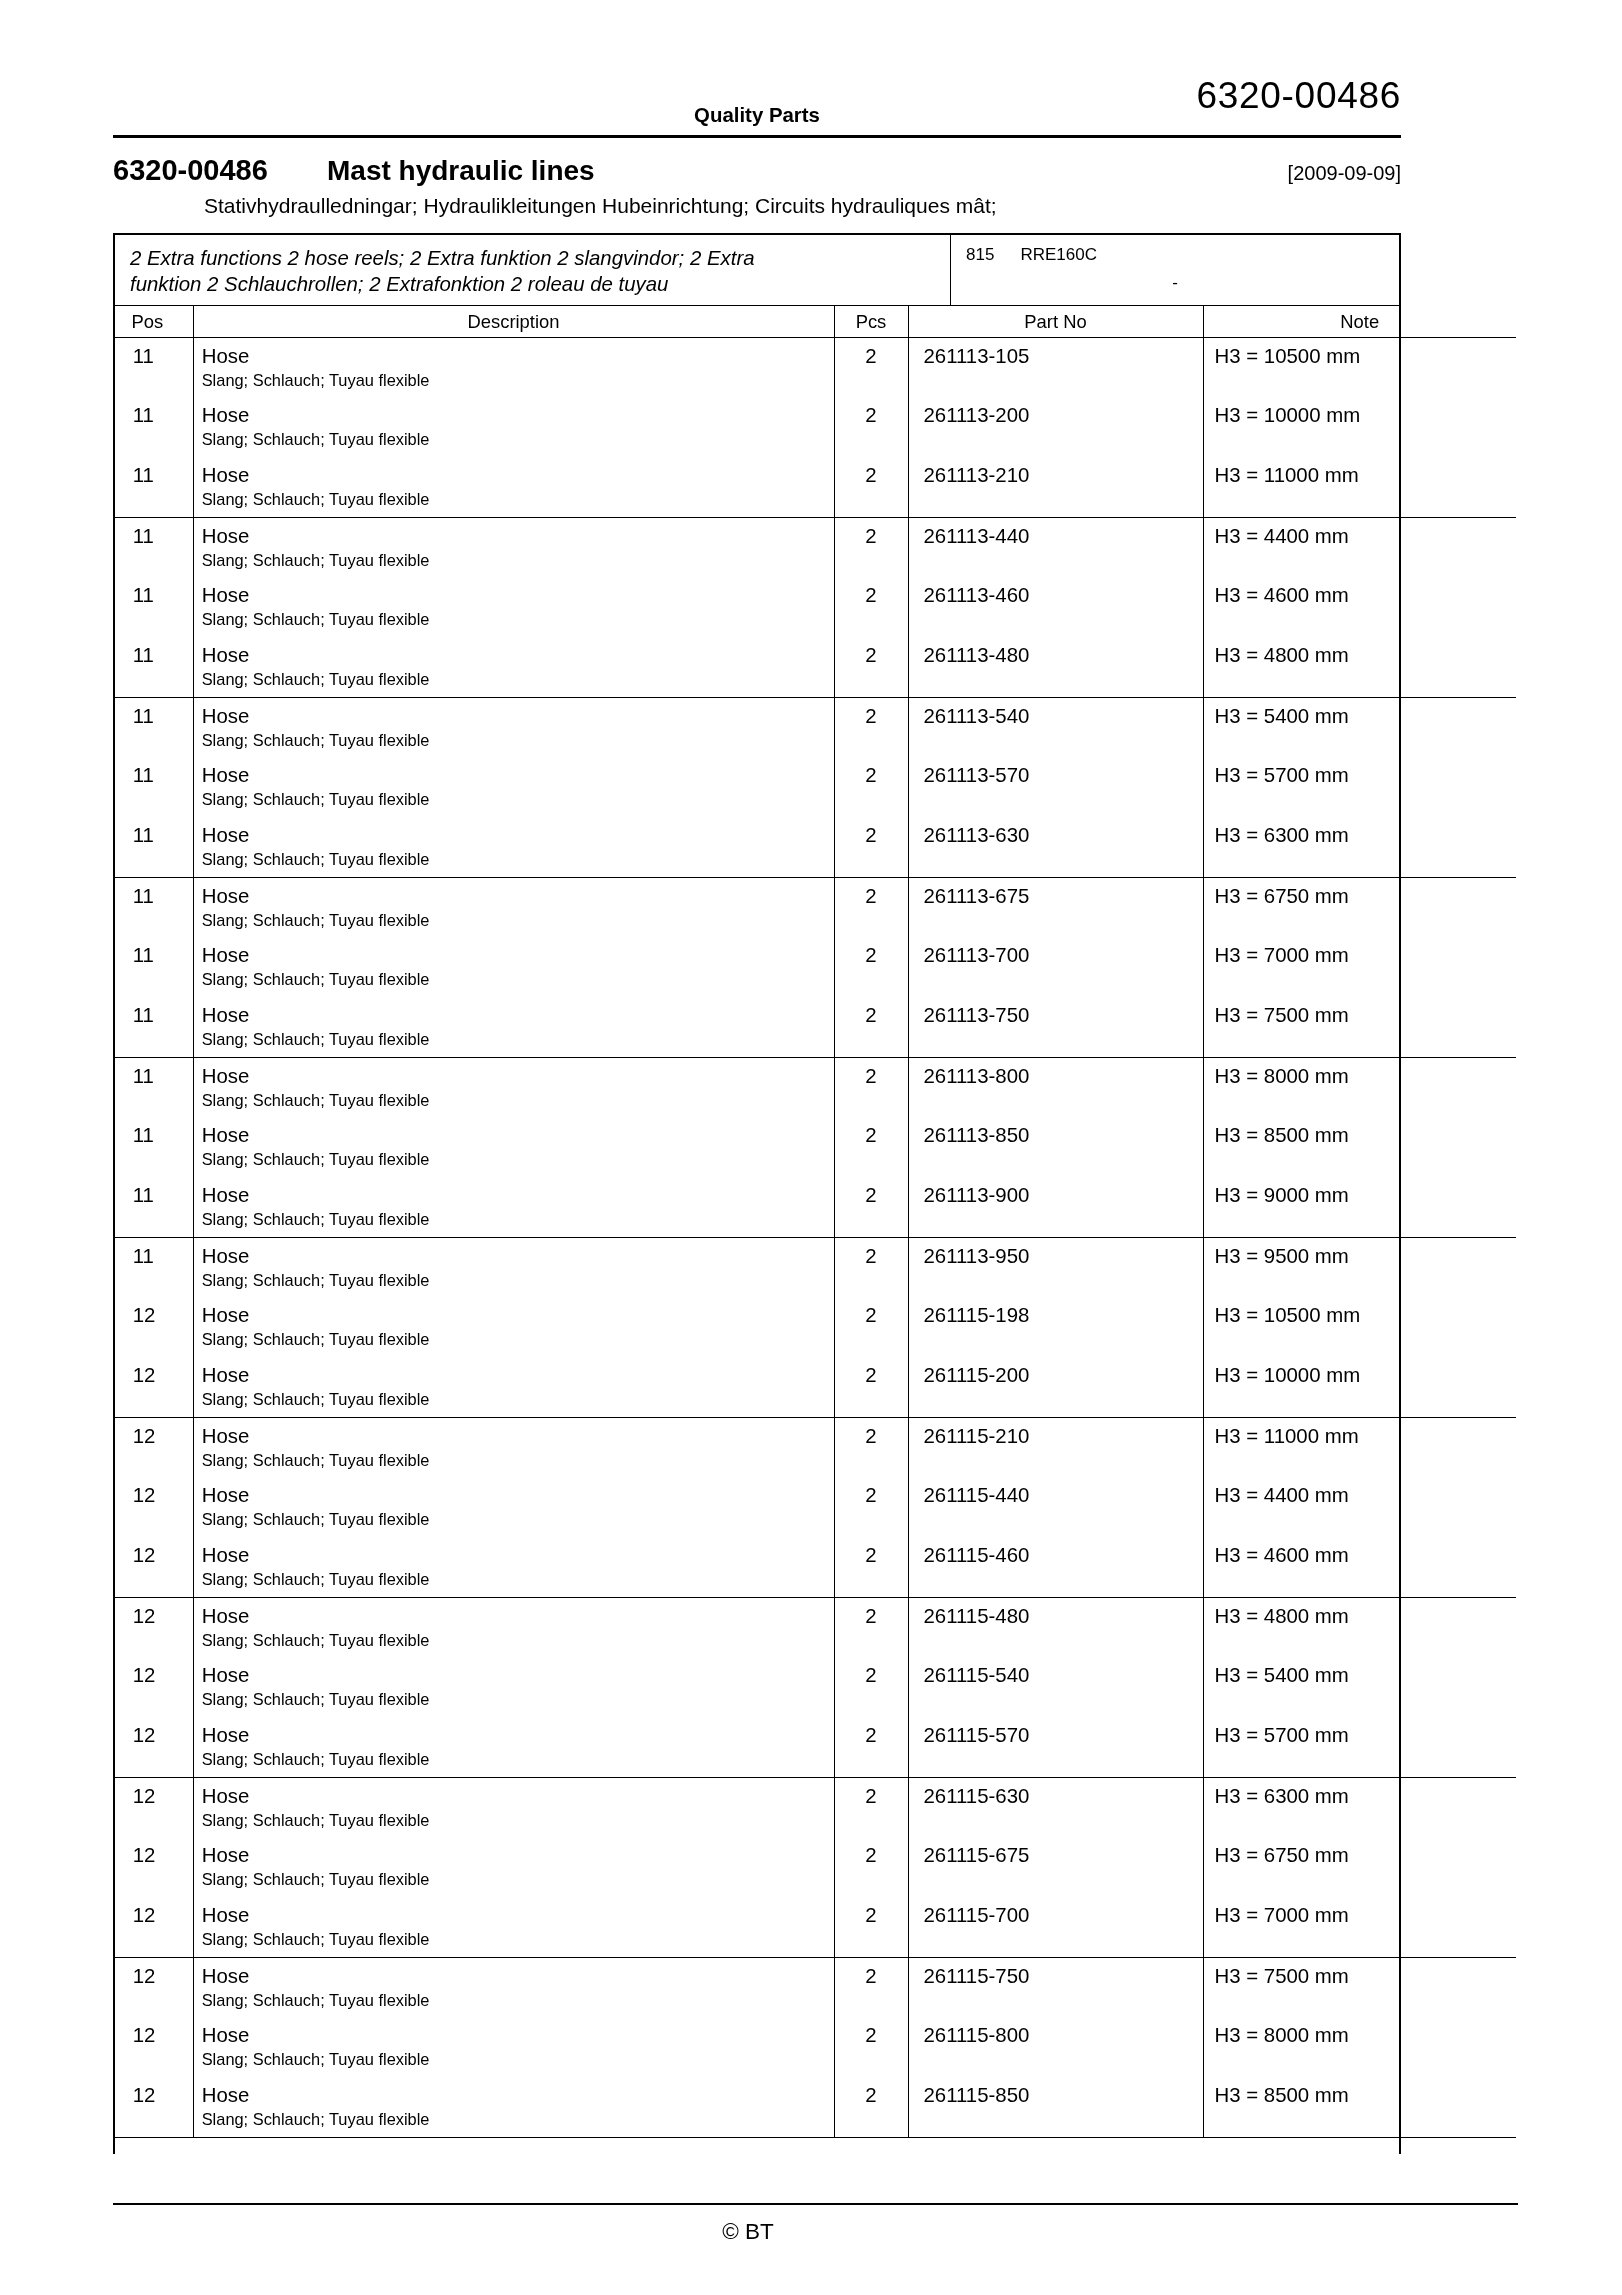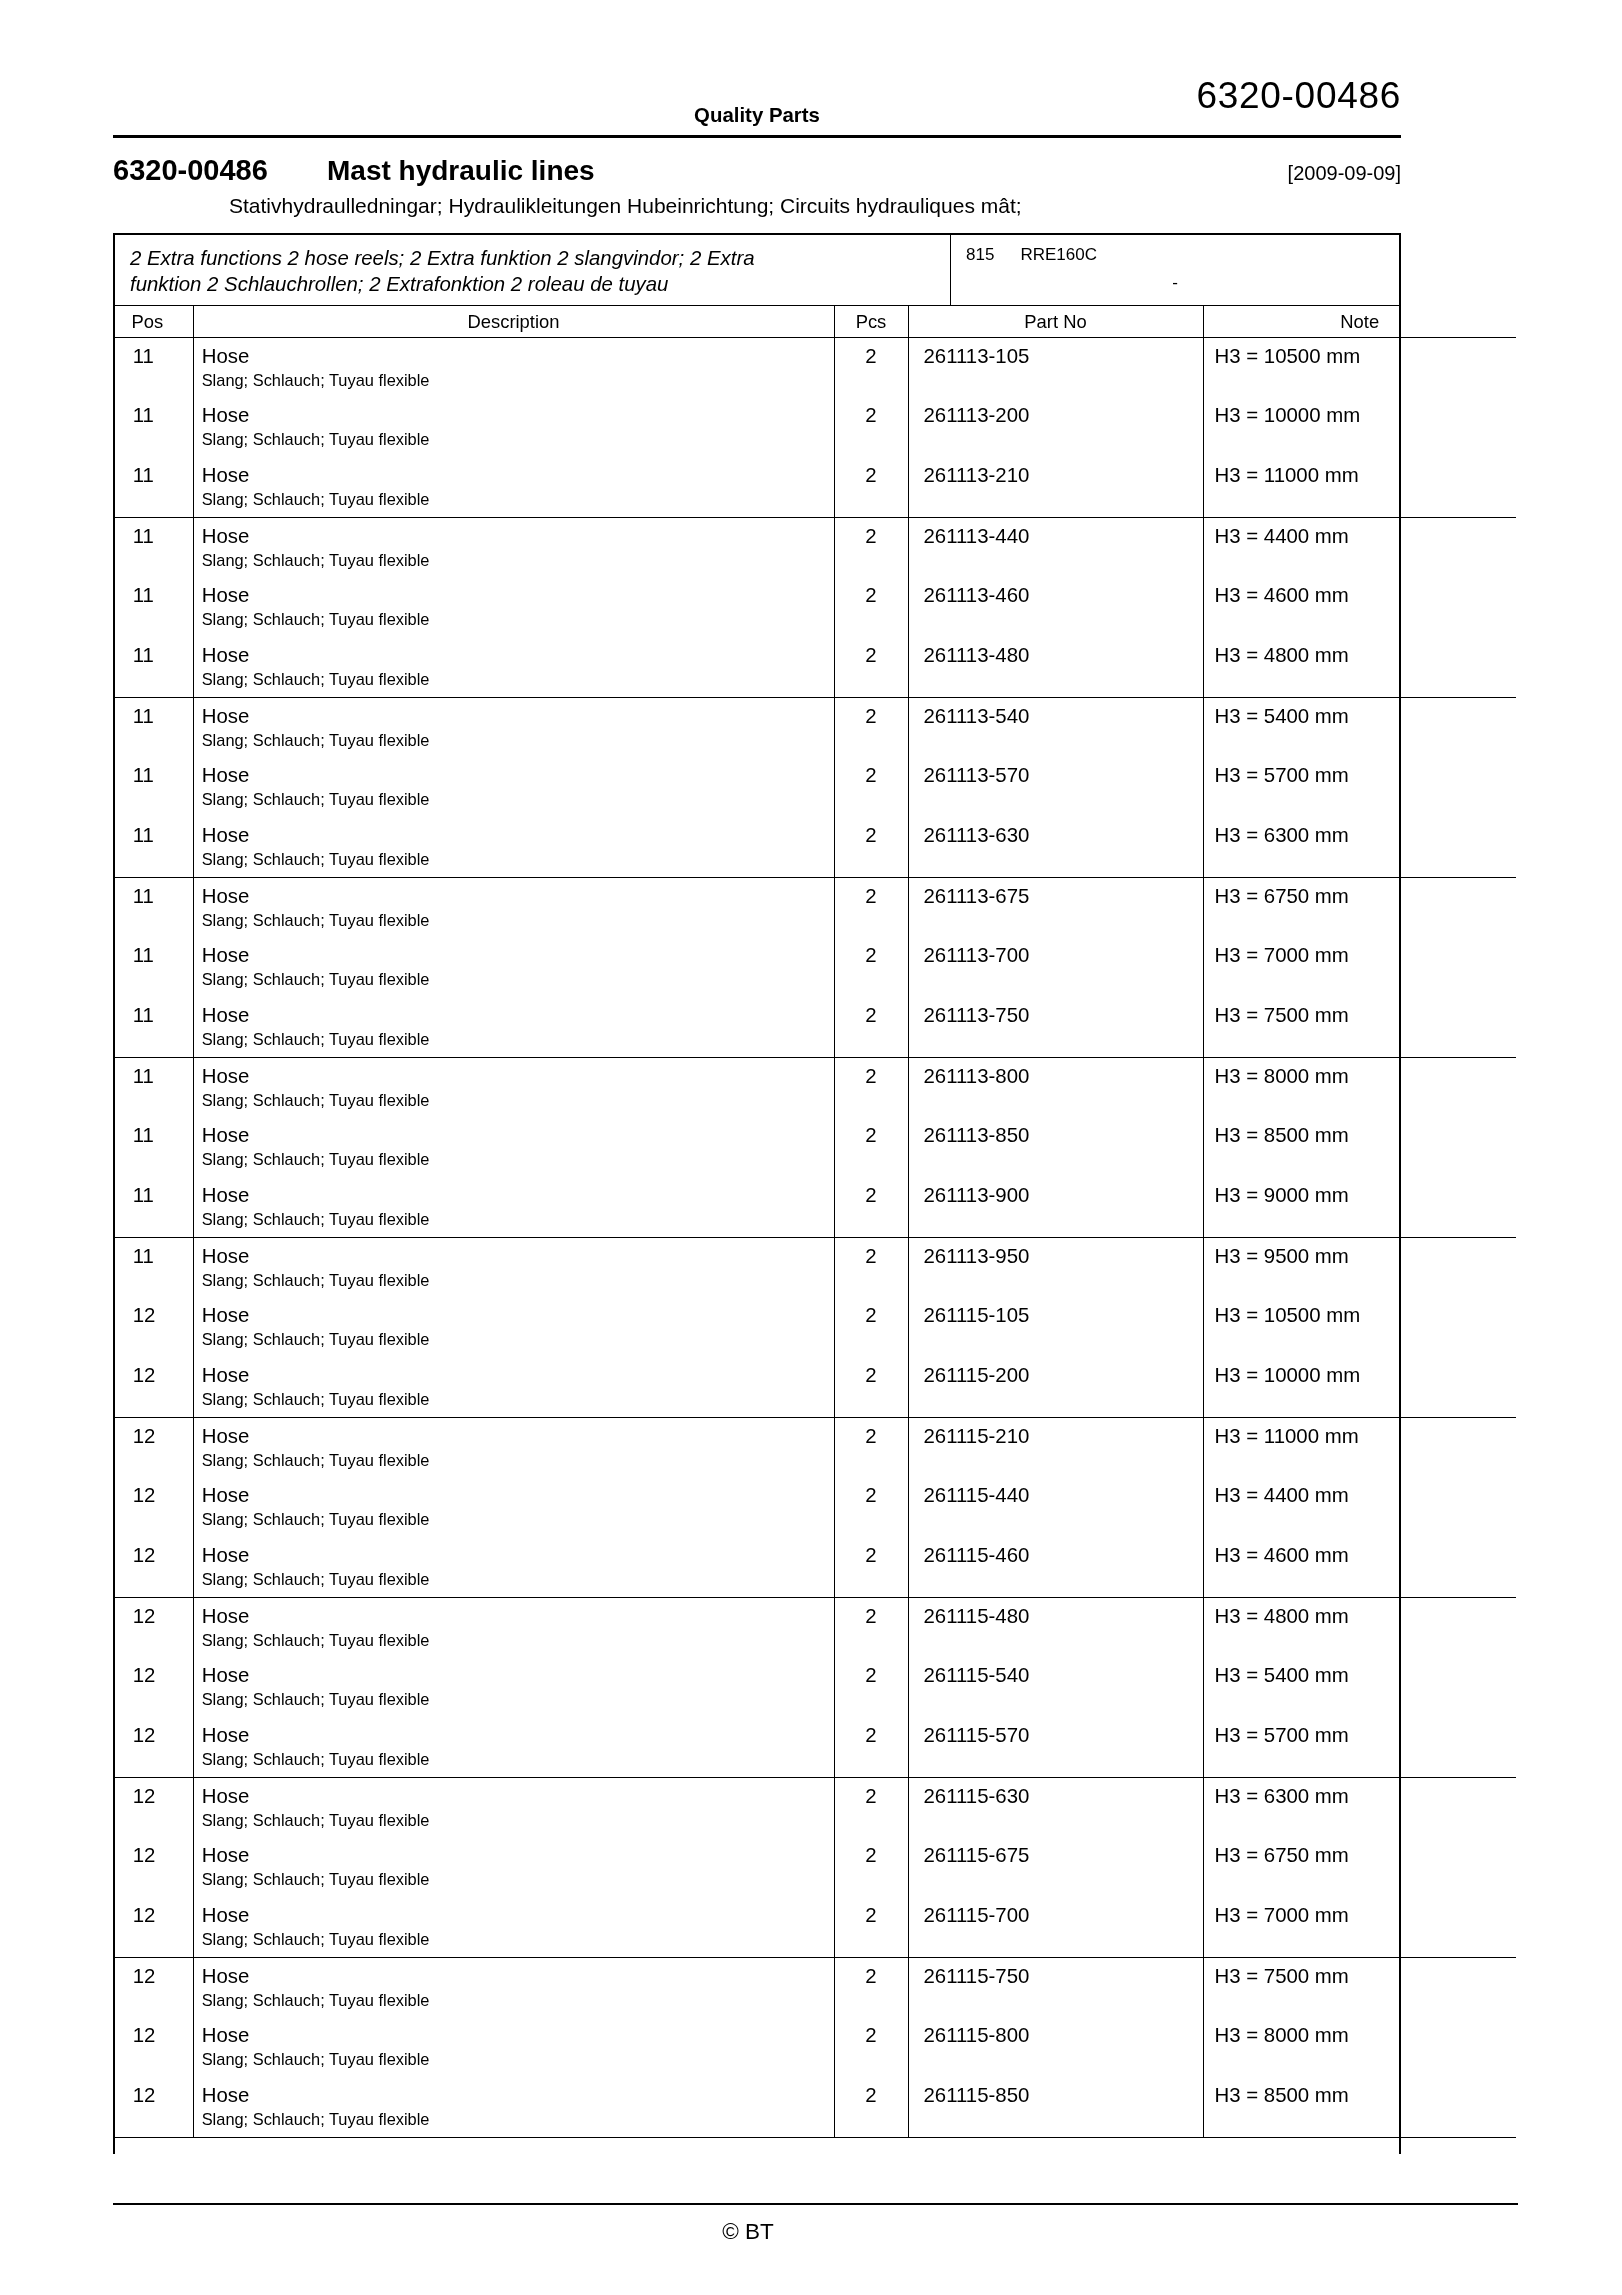--- a/index.html
+++ b/index.html
@@ -68,21 +68,21 @@
   .t-title {
     font-size: 28px;
     font-weight: 700;
     flex: 1 1 auto;
   }
   .t-date {
     font-size: 20px;
     font-weight: 400;
   }
   .subtitle {
-    margin-left: 116px;
+    margin-left: 91px;
     margin-top: 6.8px;
     font-size: 21px;
   }
 
   
   .table-box {
     margin-top: 15px;
     border: 2px solid #000;
     border-bottom: none;
     box-sizing: border-box;
@@ -413,21 +413,21 @@
     <td class="c-part">261113-950</td>
     <td class="c-note">H3 = 9500 mm</td>
   </tr>
             <tr class="part-row">
     <td class="c-pos">12</td>
     <td class="c-desc">
       <div class="main">Hose</div>
       <div class="sub">Slang; Schlauch; Tuyau flexible</div>
     </td>
     <td class="c-pcs">2</td>
-    <td class="c-part">261115-105</td>
+    <td class="c-part">261115-198</td>
     <td class="c-note">H3 = 10500 mm</td>
   </tr>
             <tr class="part-row group-end">
     <td class="c-pos">12</td>
     <td class="c-desc">
       <div class="main">Hose</div>
       <div class="sub">Slang; Schlauch; Tuyau flexible</div>
     </td>
     <td class="c-pcs">2</td>
     <td class="c-part">261115-200</td>

